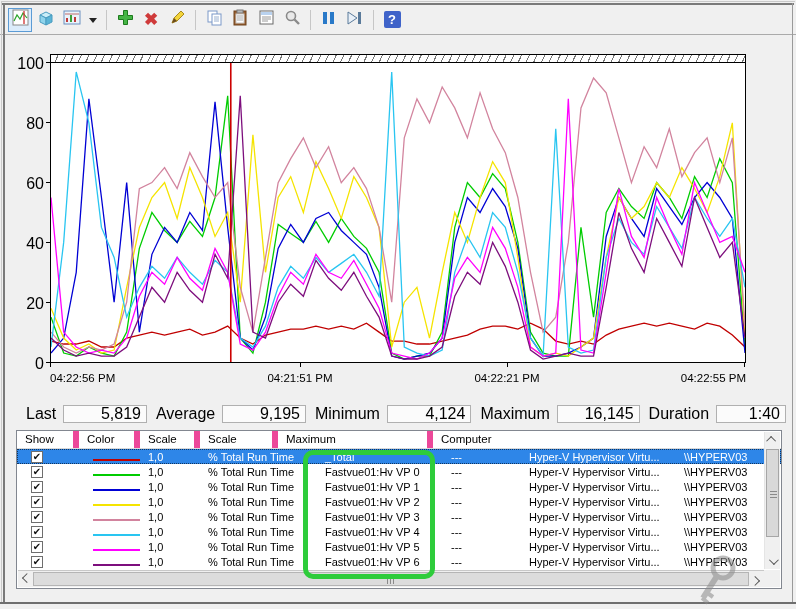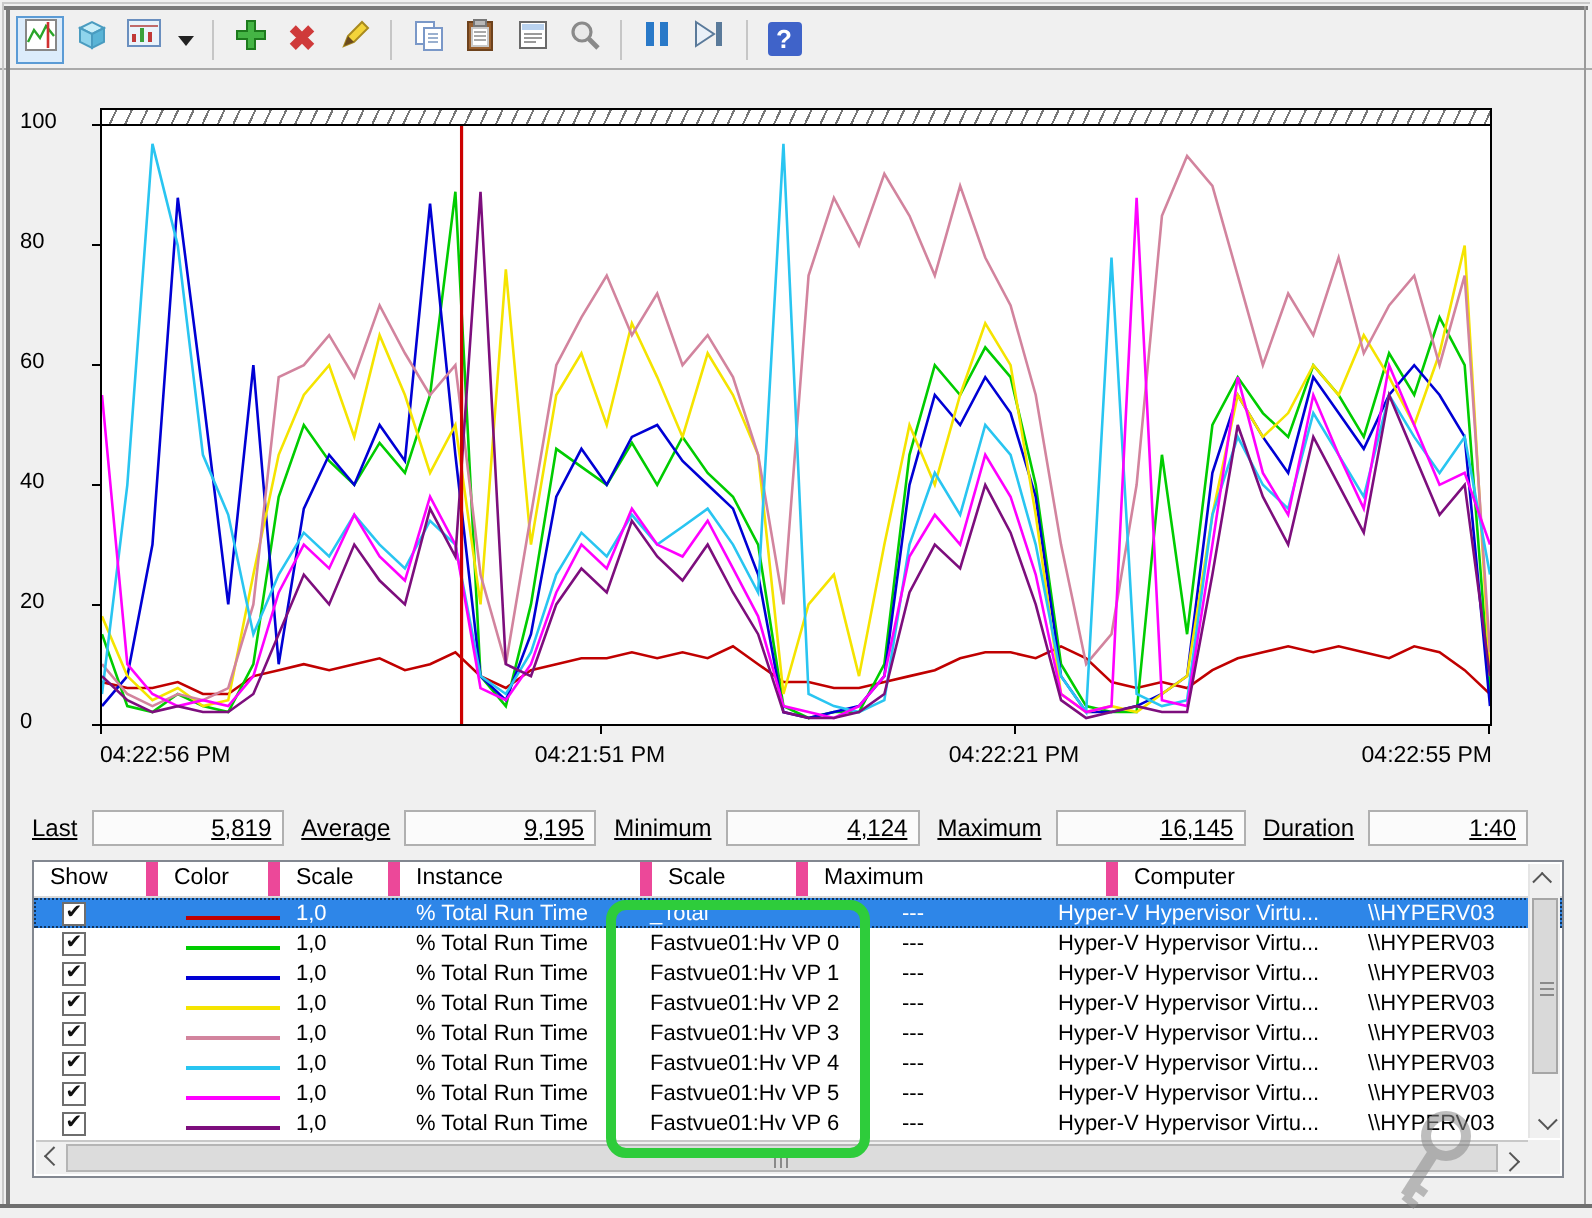--- a/index.html
+++ b/index.html
@@ -23,27 +23,27 @@
   .xglyph { font-size:17px; font-weight:bold; color:#cf3a3a; line-height:1; }
   .help-box { width:17px; height:17px; background:#3f63c9; color:#fff; font-weight:bold;
     font-size:13px; text-align:center; line-height:17px; border-radius:2px; }
   
   .hatch { position:absolute; left:50px; top:54px; width:696px; height:8px;
     border:1px solid #000; border-bottom:none;
     background:repeating-linear-gradient(115deg,#ffffff 0 6px,#777777 6px 7px); }
   .plot { position:absolute; left:50px; top:62px; width:696px; height:301px;
     border:1px solid #000; background:#ffffff; }
   .plot svg { display:block; width:100%; height:100%; }
-  .ylabel { position:absolute; width:34px; font-size:11px; left:10px; }
+  .ylabel { position:absolute; width:34px; text-align:right; font-size:16px; left:10px; }
   .ytick { position:absolute; width:4px; height:1px; background:#000; left:46px; }
   .xtick { position:absolute; width:1px; height:4px; background:#000; top:363px; }
   .xlabel { position:absolute; top:372px; font-size:11.5px; white-space:nowrap; }
   
-  .stats { position:absolute; left:16px; top:404px; width:760px; height:19px;
-    display:flex; align-items:center; font-size:12px;text-decoration:underline; }
+  .stats { position:absolute; left:26px; top:404px; width:760px; height:19px;
+    display:flex; align-items:center; font-size:16px; }
   .stat-label { margin-right:7px; }
   .stat-box { height:18px; line-height:16px; background:#fbfbfb; border:1px solid #b0b0b0;
     text-align:right; padding-right:5px; margin-right:9px; }
   
   .ltable { position:absolute; left:16px; top:430px; width:766px; height:159px;
     border:1px solid #828790; background:#ffffff; font-size:11px; }
   .thead { display:flex; height:18px; border-bottom:1px solid #d9d9d9; background:#ffffff; }
   .th { border-right:6px solid #ec4899; padding:2px 0 0 8px; font-size:11.5px; }
   .trow { display:flex; height:15px; align-items:center; background:#fff; }
   .trow.selected { background:#2e86e8; color:#ffffff; outline:1px dotted #10355f; outline-offset:-1px; }
@@ -251,29 +251,28 @@
   <div class="stats">
     <span class="stat-label">Last</span>
     <span class="stat-box" style="width:96px">5,819</span>
     <span class="stat-label">Average</span>
     <span class="stat-box" style="width:96px">9,195</span>
     <span class="stat-label">Minimum</span>
     <span class="stat-box" style="width:97px">4,124</span>
     <span class="stat-label">Maximum</span>
     <span class="stat-box" style="width:95px">16,145</span>
     <span class="stat-label">Duration</span>
-    <span class="stat-box" style="width:80px;margin-right:12px">1:40</span>
+    <span class="stat-box" style="width:80px;margin-right:0">1:40</span>
   </div>
 
   <div class="ltable">
     <div class="thead">
       <div class="th c0">Show</div>
       <div class="th c1">Color</div>
       <div class="th c2">Scale</div>
-      <div class="th c4">Instance</div>
       <div class="th c5">Scale</div>
       <div class="th c6">Maximum</div>
       <div class="th c7" style="border-right:none">Computer</div>
     </div>
 
     <div class="trow selected">
       <div class="td c0"><span class="cb"></span></div>
       <div class="td c1"><span class="swatch" style="background: rgb(192, 0, 0);"></span></div>
       <div class="td c2">1,0</div>
       <div class="td c3">% Total Run Time</div>

